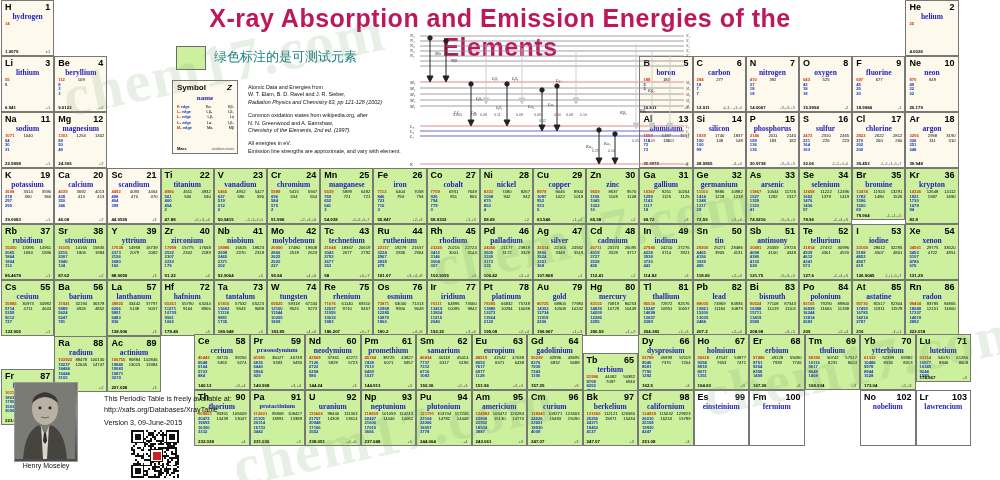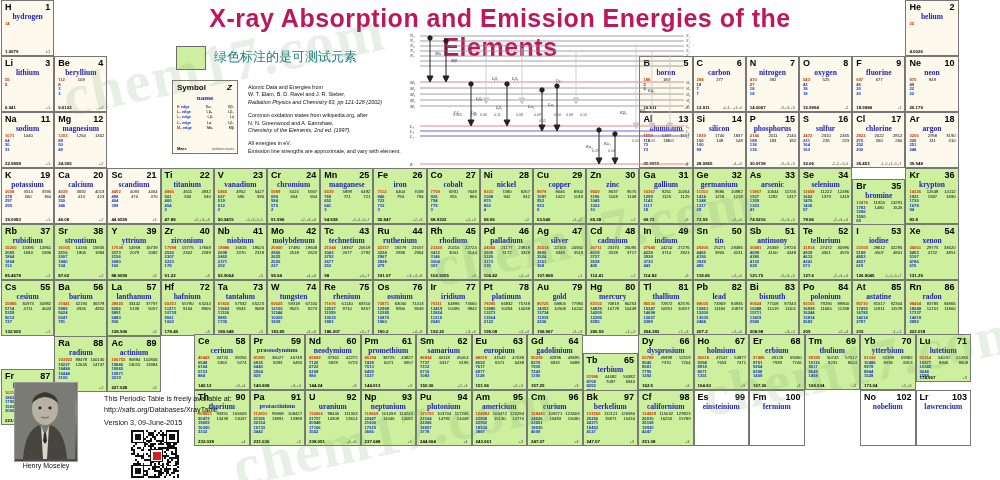--- a/index.html
+++ b/index.html
@@ -1127,21 +1127,21 @@
         </div>
         <div class="lrow blue">
           <span class="c1">57</span>
           <span class="c2"></span>
           <span class="c3"></span>
         </div>
       </div>
       <div class="mass">78.96</div>
       <div class="ox">-2,+4,+6</div>
     </div>
-    <div class="cell green" style="left: 852.2px; top: 168px; width: 53.2px; height: 52px; margin-top: 11px;">
+    <div class="cell green" style="left: 852.2px; top: 168px; width: 53.2px; height: 52px;">
       <div class="sym">Br</div>
       <div class="znum">35</div>
       <div class="nm">bromine</div>
       <div class="lines">
         <div class="lrow">
           <span class="c1">13474</span>
           <span class="c2">11924</span>
           <span class="c3">13291</span>
         </div>
         <div class="lrow blue">

